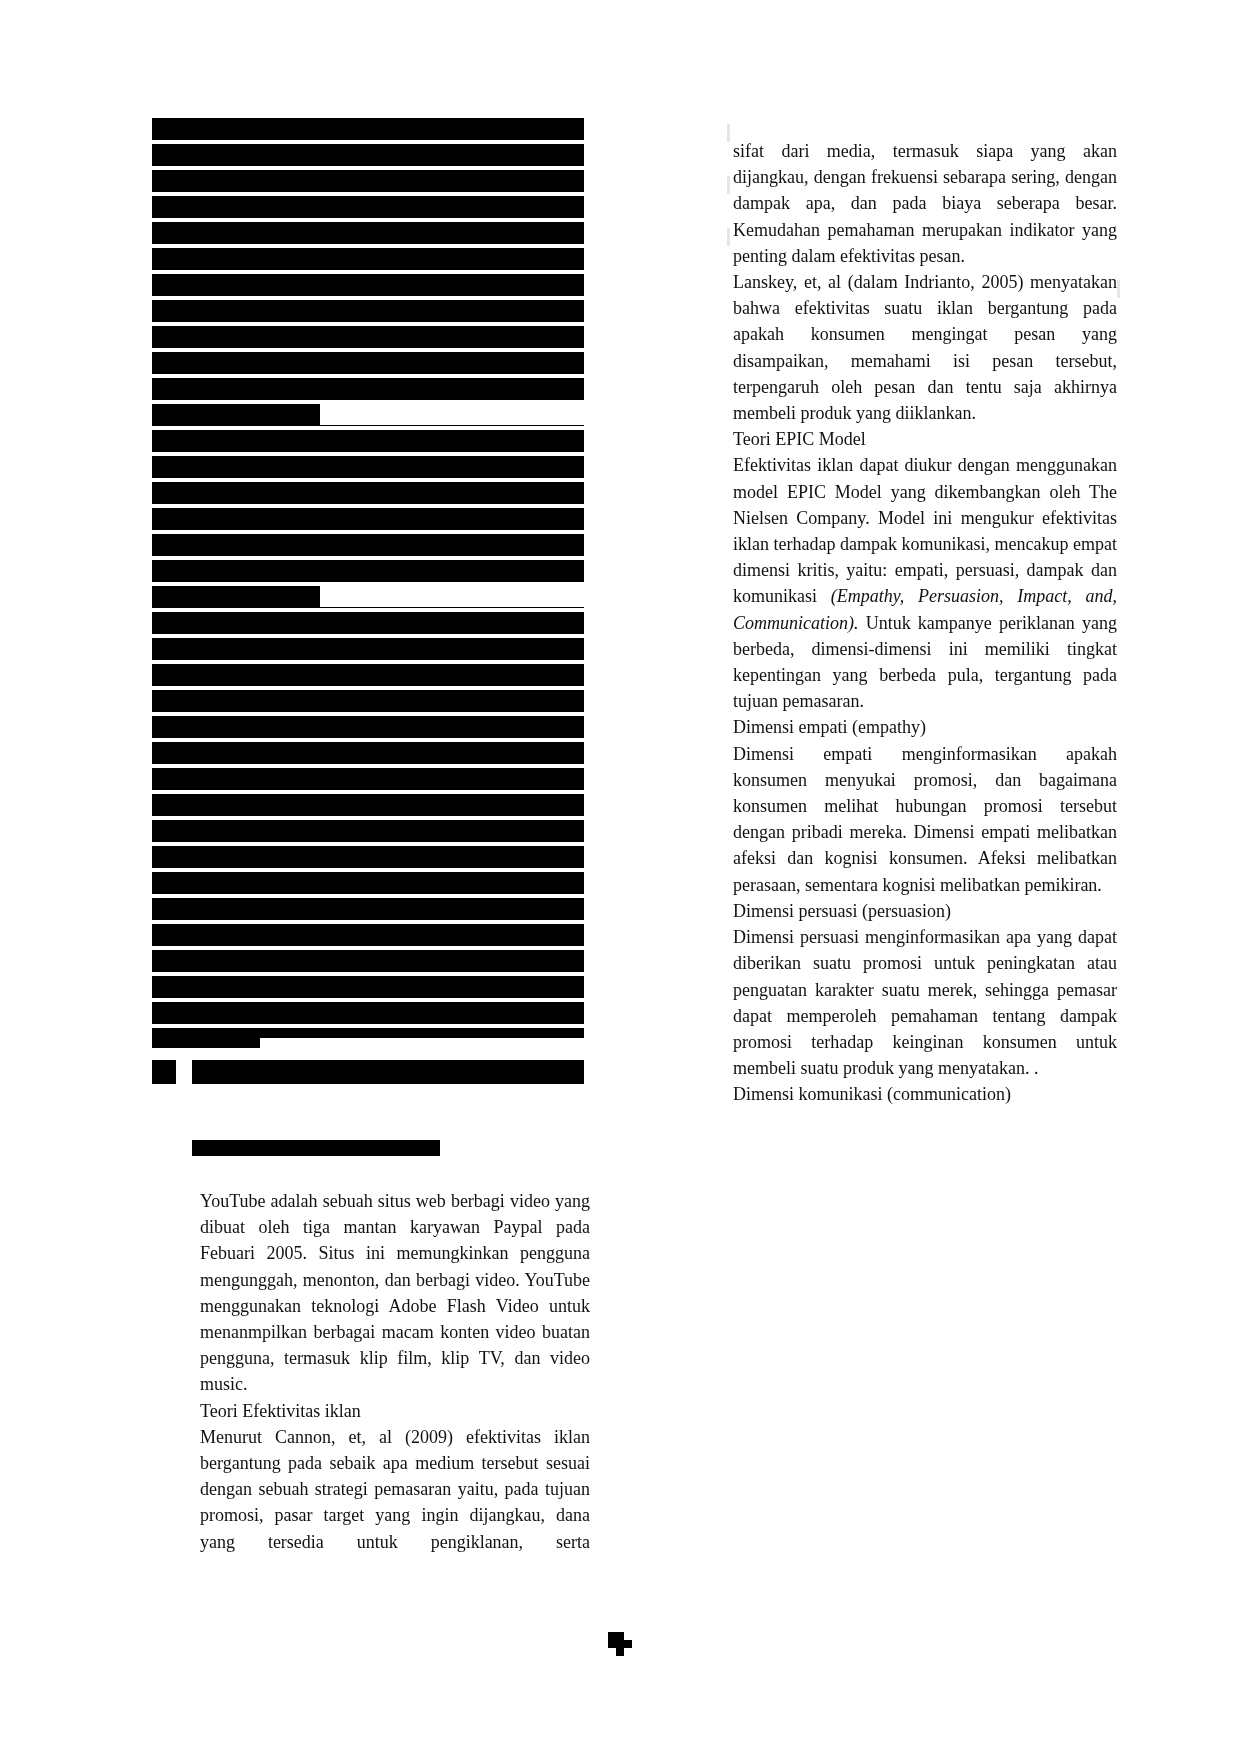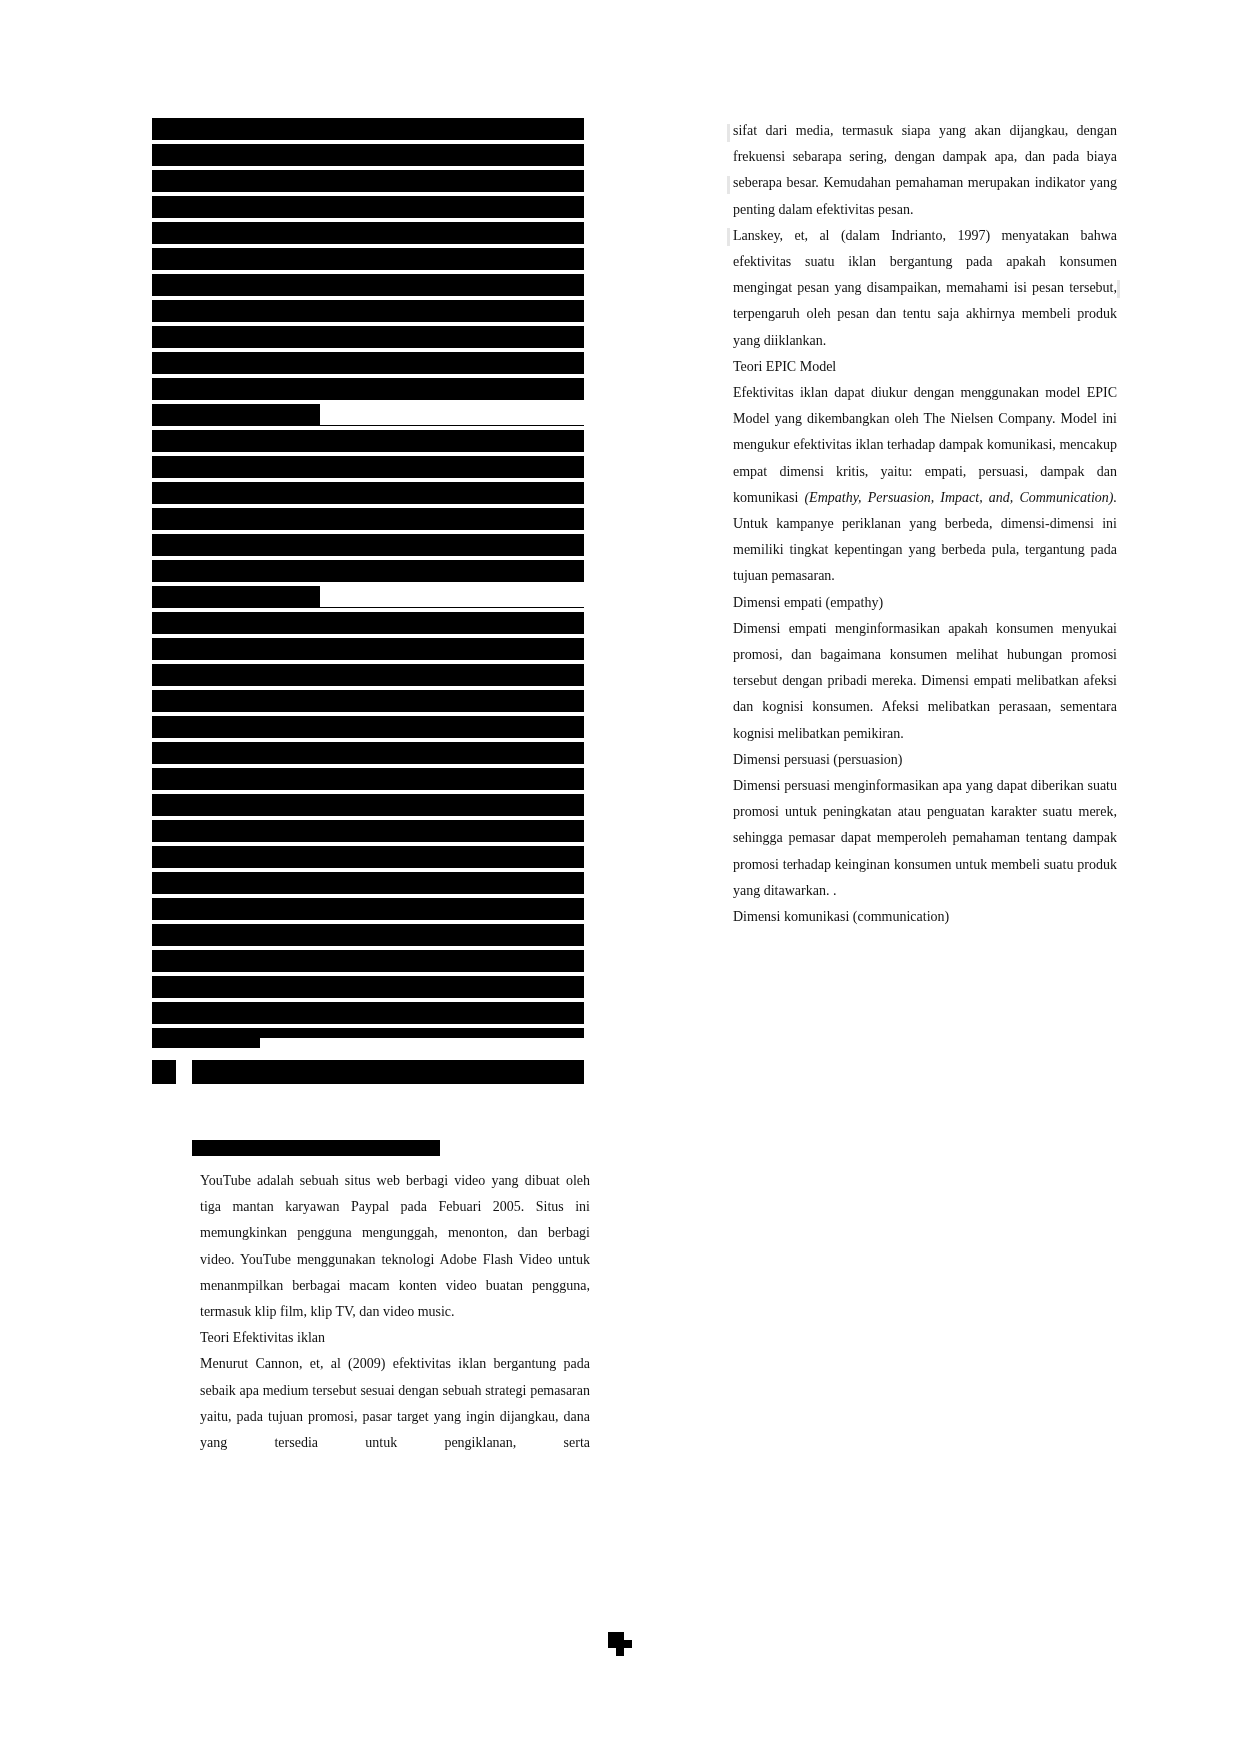--- a/index.html
+++ b/index.html
@@ -1,18 +1,18 @@
 <!DOCTYPE html>
 <html><head>
   <meta charset="utf-8">
   <style>
     html, body { margin: 0; padding: 0; background: #ffffff; }
     body { width: 1240px; height: 1754px; position: relative; overflow: hidden;
            font-family: "Liberation Serif", "DejaVu Serif", serif; color: #111; }
-    .col { position: absolute; font-size: 14px; line-height: 26.2px; }
+    .col { position: absolute; font-size: 18px; line-height: 26.2px; margin-top: 20px; }
     .col-left-text { left: 200px; top: 1168px; width: 390px; }
     .col-right { left: 733px; top: 118px; width: 384px; }
     .p { text-align: justify; text-align-last: left; margin: 0; }
     .p.justify-all { text-align-last: justify; }
     .h { font-weight: normal; margin: 0; }
     .it { font-style: italic; }
     .redact { position: absolute; background: #000; }
     
     .redact-block { position: absolute; left: 152px; top: 118px; width: 432px; height: 930px;
       background:
@@ -39,27 +39,27 @@
 <div class="redact" style="left:192px;top:1140px;width:248px;height:16px;"></div>
 
 <div class="col col-left-text">
   <p class="p">YouTube adalah sebuah situs web berbagi video yang dibuat oleh tiga mantan karyawan Paypal pada Febuari 2005. Situs ini memungkinkan pengguna mengunggah, menonton, dan berbagi video. YouTube menggunakan teknologi Adobe Flash Video untuk menanmpilkan berbagai macam konten video buatan pengguna, termasuk klip film, klip TV, dan video music.</p>
   <p class="h">Teori Efektivitas iklan</p>
   <p class="p justify-all">Menurut Cannon, et, al (2009) efektivitas iklan bergantung pada sebaik apa medium tersebut sesuai dengan sebuah strategi pemasaran yaitu, pada tujuan promosi, pasar target yang ingin dijangkau, dana yang tersedia untuk pengiklanan, serta</p>
 </div>
 
 <div class="col col-right">
   <p class="p">sifat dari media, termasuk siapa yang akan dijangkau, dengan frekuensi sebarapa sering, dengan dampak apa, dan pada biaya seberapa besar. Kemudahan pemahaman merupakan indikator yang penting dalam efektivitas pesan.</p>
-  <p class="p">Lanskey, et, al (dalam Indrianto, 1997) menyatakan bahwa efektivitas suatu iklan bergantung pada apakah konsumen mengingat pesan yang disampaikan, memahami isi pesan tersebut, terpengaruh oleh pesan dan tentu saja akhirnya membeli produk yang diiklankan.</p>
+  <p class="p">Lanskey, et, al (dalam Indrianto, 2005) menyatakan bahwa efektivitas suatu iklan bergantung pada apakah konsumen mengingat pesan yang disampaikan, memahami isi pesan tersebut, terpengaruh oleh pesan dan tentu saja akhirnya membeli produk yang diiklankan.</p>
   <p class="h">Teori EPIC Model</p>
   <p class="p"><span>Efektivitas iklan dapat diukur dengan menggunakan model EPIC Model yang dikembangkan oleh The Nielsen Company. Model ini mengukur efektivitas iklan terhadap dampak komunikasi, mencakup empat dimensi kritis, yaitu: empati, persuasi, dampak dan komunikasi </span><span class="it">(Empathy, Persuasion, Impact, and, Communication).</span><span> Untuk kampanye periklanan yang berbeda, dimensi-dimensi ini memiliki tingkat kepentingan yang berbeda pula, tergantung pada tujuan pemasaran.</span></p>
   <p class="h">Dimensi empati (empathy)</p>
   <p class="p">Dimensi empati menginformasikan apakah konsumen menyukai promosi, dan bagaimana konsumen melihat hubungan promosi tersebut dengan pribadi mereka. Dimensi empati melibatkan afeksi dan kognisi konsumen. Afeksi melibatkan perasaan, sementara kognisi melibatkan pemikiran.</p>
   <p class="h">Dimensi persuasi (persuasion)</p>
-  <p class="p">Dimensi persuasi menginformasikan apa yang dapat diberikan suatu promosi untuk peningkatan atau penguatan karakter suatu merek, sehingga pemasar dapat memperoleh pemahaman tentang dampak promosi terhadap keinginan konsumen untuk membeli suatu produk yang ditawarkan. .</p>
+  <p class="p">Dimensi persuasi menginformasikan apa yang dapat diberikan suatu promosi untuk peningkatan atau penguatan karakter suatu merek, sehingga pemasar dapat memperoleh pemahaman tentang dampak promosi terhadap keinginan konsumen untuk membeli suatu produk yang menyatakan. .</p>
   <p class="h">Dimensi komunikasi (communication)</p>
 </div>
 
 <div class="edge-mark" style="left:727px;top:124px;"></div>
 <div class="edge-mark" style="left:727px;top:176px;"></div>
 <div class="edge-mark" style="left:727px;top:228px;"></div>
 <div class="edge-mark" style="left:1117px;top:280px;"></div>
 
 <div class="page-marker">
   <span style="left:0;top:0;width:16px;height:16px;"></span>

